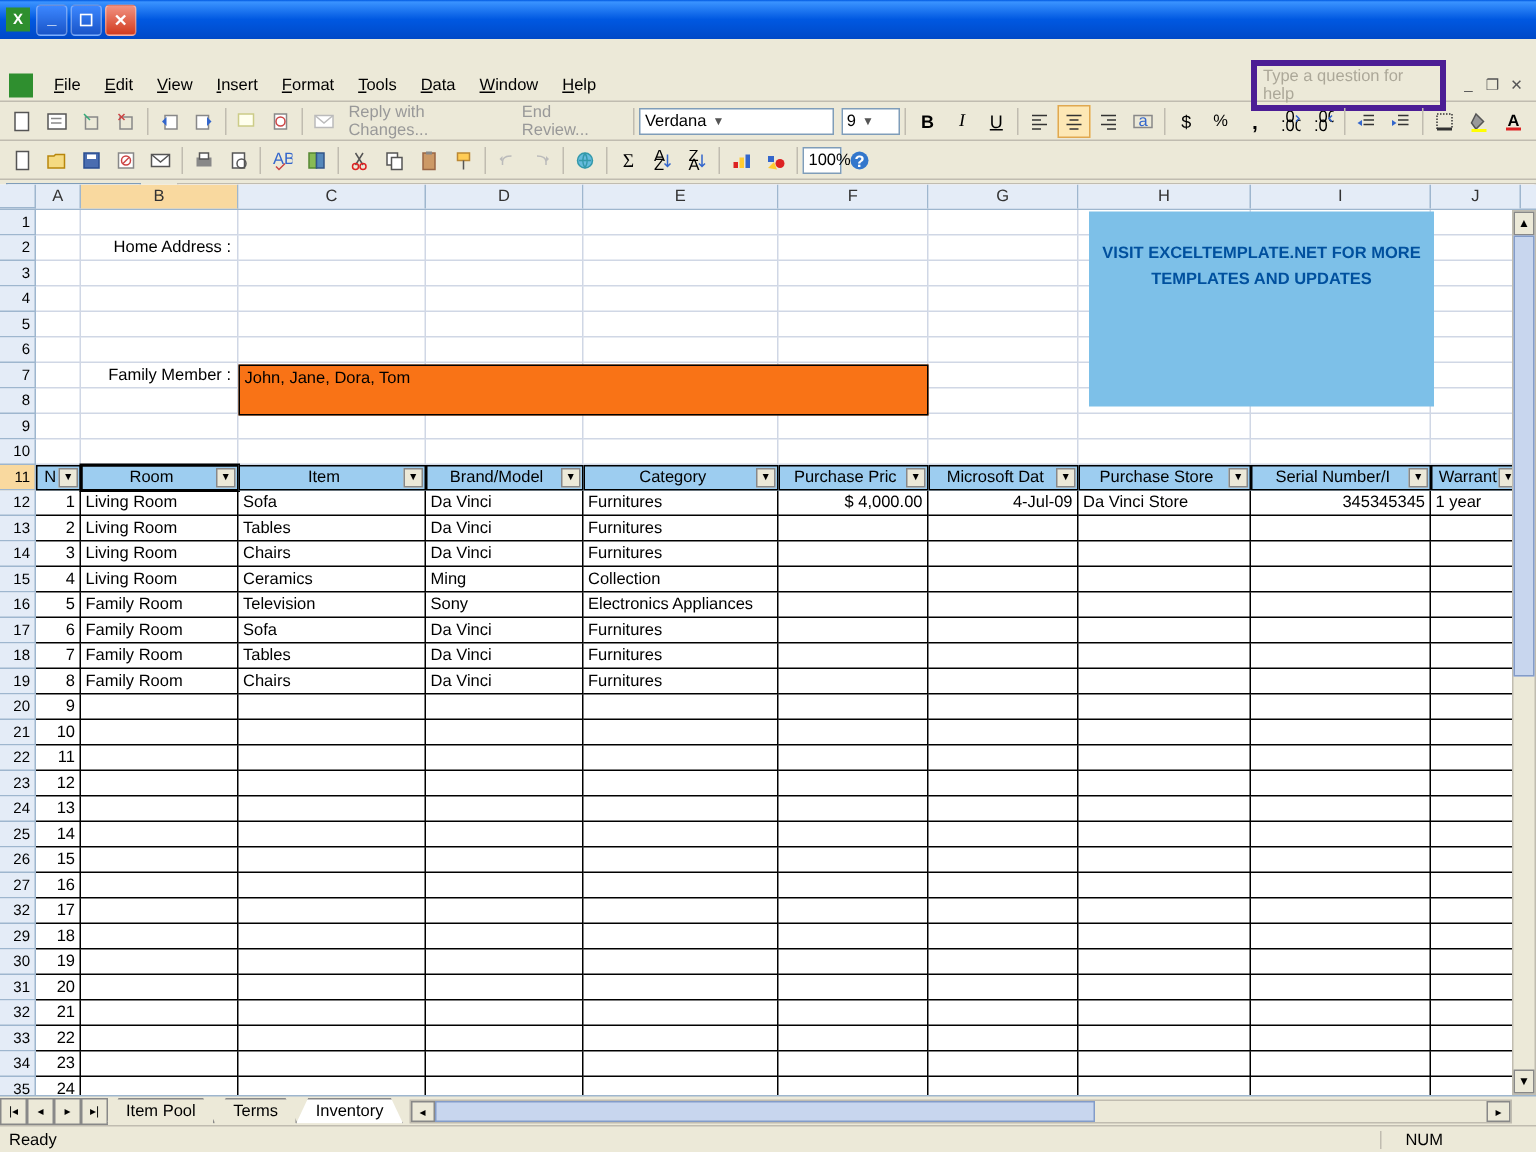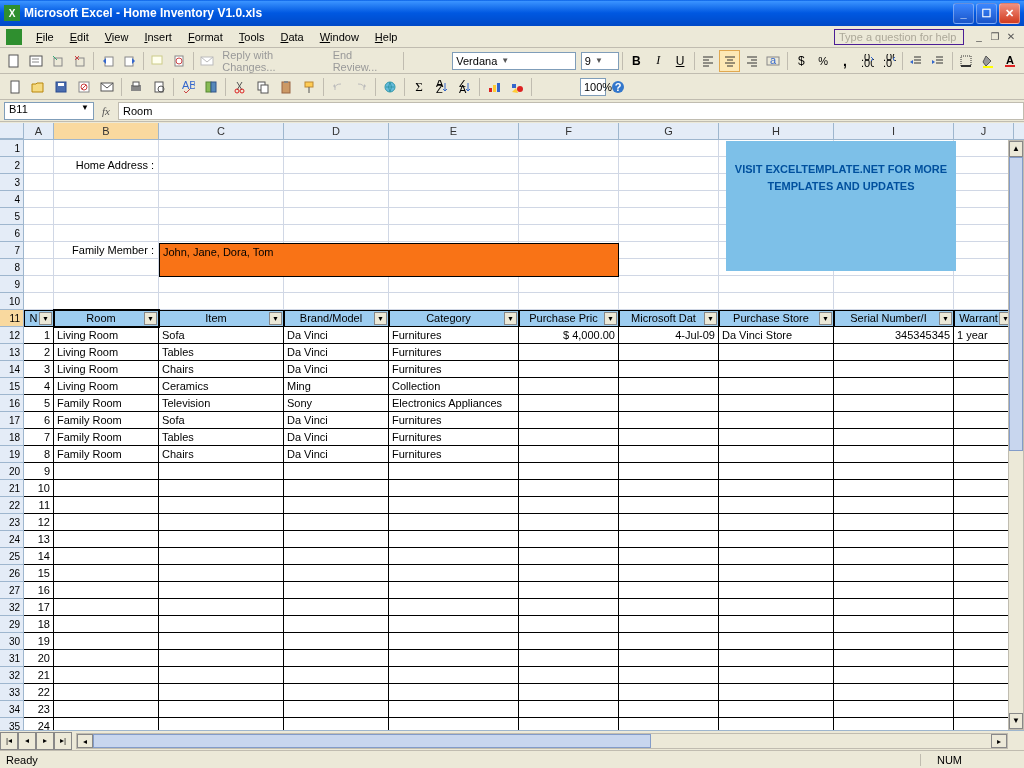--- a/index.html
+++ b/index.html
@@ -8,34 +8,34 @@
 
 .titlebar { background: linear-gradient(to bottom, #0058e1 0%, #3a93ff 5%, #0058e1 50%, #0049c7 100%); height: 26px; display: flex; align-items: center; padding: 0 4px; color: white; }
 .titlebar .app-icon { width: 16px; height: 16px; background: #2f8f2f; margin-right: 4px; display: inline-flex; align-items: center; justify-content: center; color: white; font-weight: bold; font-size: 10px; }
 .titlebar .title { flex: 1; font-weight: bold; font-size: 12px; }
 .titlebar .win-btns { display: flex; gap: 2px; }
 .titlebar .win-btn { width: 21px; height: 21px; border-radius: 3px; display: flex; align-items: center; justify-content: center; font-family: Arial; font-weight: bold; font-size: 11px; color: white; border: 1px solid #fff5; }
 .min-btn, .max-btn { background: linear-gradient(to bottom, #3c87ff, #1954c8); }
 .close-btn { background: linear-gradient(to bottom, #f19180, #d13b1f); }
 
 
-.menubar { background: #ece9d8; height: 22px; display: flex; align-items: center; padding: 0 6px; border-bottom: 1px solid #c0bcb0; }
+.menubar { background: #ece9d8; height: 22px; display: flex; align-items: center; padding: 0 6px; border-bottom: 1px solid #c0bcb0; margin-top: 20px; }
 .menubar .file-icon { width: 16px; height: 16px; background: #2f8f2f; margin-right: 6px; }
 .menubar .menu-item { padding: 2px 8px; cursor: default; }
 .menubar .menu-item u { text-decoration: underline; }
 .menubar .spacer { flex: 1; }
-.menubar .help-box { border: 1px solid #4c1d95; padding: 1px 4px; color: #aca899; font-size: 11px; width: 130px; }
+.menubar .help-box { border: 4px solid #4c1d95; padding: 1px 4px; color: #aca899; font-size: 11px; width: 130px; }
 .menubar .doc-btns { display: flex; gap: 2px; margin-left: 8px; }
 .menubar .doc-btn { width: 14px; height: 14px; display: flex; align-items: center; justify-content: center; font-size: 10px; color: #555; }
 
 
 .toolbar { background: #ece9d8; height: 26px; display: flex; align-items: center; padding: 0 4px; gap: 1px; border-bottom: 1px solid #c0bcb0; }
 .toolbar .tb-btn { width: 22px; height: 22px; display: flex; align-items: center; justify-content: center; cursor: default; position: relative; }
 .toolbar .sep { width: 1px; height: 18px; background: #c0bcb0; margin: 0 2px; }
-.toolbar .combo { border: 1px solid #7f9db9; background: white; height: 18px; display: flex; align-items: center; padding: 0 3px; font-size: 11px; margin-left: 45px; }
+.toolbar .combo { border: 1px solid #7f9db9; background: white; height: 18px; display: flex; align-items: center; padding: 0 3px; font-size: 11px; }
 .toolbar .combo .dd { margin-left: 4px; font-size: 8px; color: #555; }
 .toolbar .disabled { color: #aca899; }
 .toolbar .label { font-size: 11px; padding: 0 4px; color: #999; }
 
 
 .formula-bar { background: #ece9d8; height: 22px; display: flex; align-items: center; border-bottom: 1px solid #c0bcb0; }
 .formula-bar .name-box { border: 1px solid #7f9db9; background: white; width: 90px; height: 18px; margin-left: 4px; padding: 0 4px; display: flex; align-items: flex-start; justify-content: space-between; }
 .formula-bar .name-box .dd { font-size: 8px; }
 .formula-bar .fx { width: 24px; text-align: center; font-style: italic; font-family: serif; color: #555; }
 .formula-bar .formula-input { flex: 1; background: white; border: 1px solid #c0bcb0; height: 18px; padding: 0 4px; display: flex; align-items: center; }
@@ -87,21 +87,20 @@
 .vscroll .thumb { position: absolute; top: 16px; left: 0; right: 0; height: 50%; background: #c8d6ee; border: 1px solid #839cc9; }
 .vscroll .arrow { position: absolute; height: 16px; left: 0; right: 0; background: #ece9d8; border: 1px solid #888; font-size: 8px; text-align: center; line-height: 14px; }
 
 svg { display: block; }
 </style>
 </head>
 <body>
 
 <div class="titlebar">
   <div class="app-icon">X</div>
-  <div class="title">Microsoft Excel - Home Inventory V1.0.xls</div>
   <div class="win-btns">
     <div class="win-btn min-btn">_</div>
     <div class="win-btn max-btn">☐</div>
     <div class="win-btn close-btn">✕</div>
   </div>
 </div>
 
 <div class="menubar">
   <div class="file-icon"></div>
   <div id="menus" style="display: inline-flex;">
@@ -938,20 +937,25 @@
   <div class="arrow" style="bottom:0">▼</div>
 </div>
 
 <div class="sheet-tab-bar">
   <div class="sheet-nav">
     <div class="nb">|◂</div>
     <div class="nb">◂</div>
     <div class="nb">▸</div>
     <div class="nb">▸|</div>
   </div>
+  <div id="sheettabs" style="display:flex">
+      <div class="tab">Item Pool</div>
+      <div class="tab">Terms</div>
+      <div class="tab active">Inventory</div>
+    </div>
   <div class="hscroll">
     <div class="arrow" style="left:0">◂</div>
     <div class="thumb"></div>
     <div class="arrow" style="right:0">▸</div>
   </div>
 </div>
 
 <div class="statusbar">
   <span>Ready</span>
   <span class="sp"></span>

